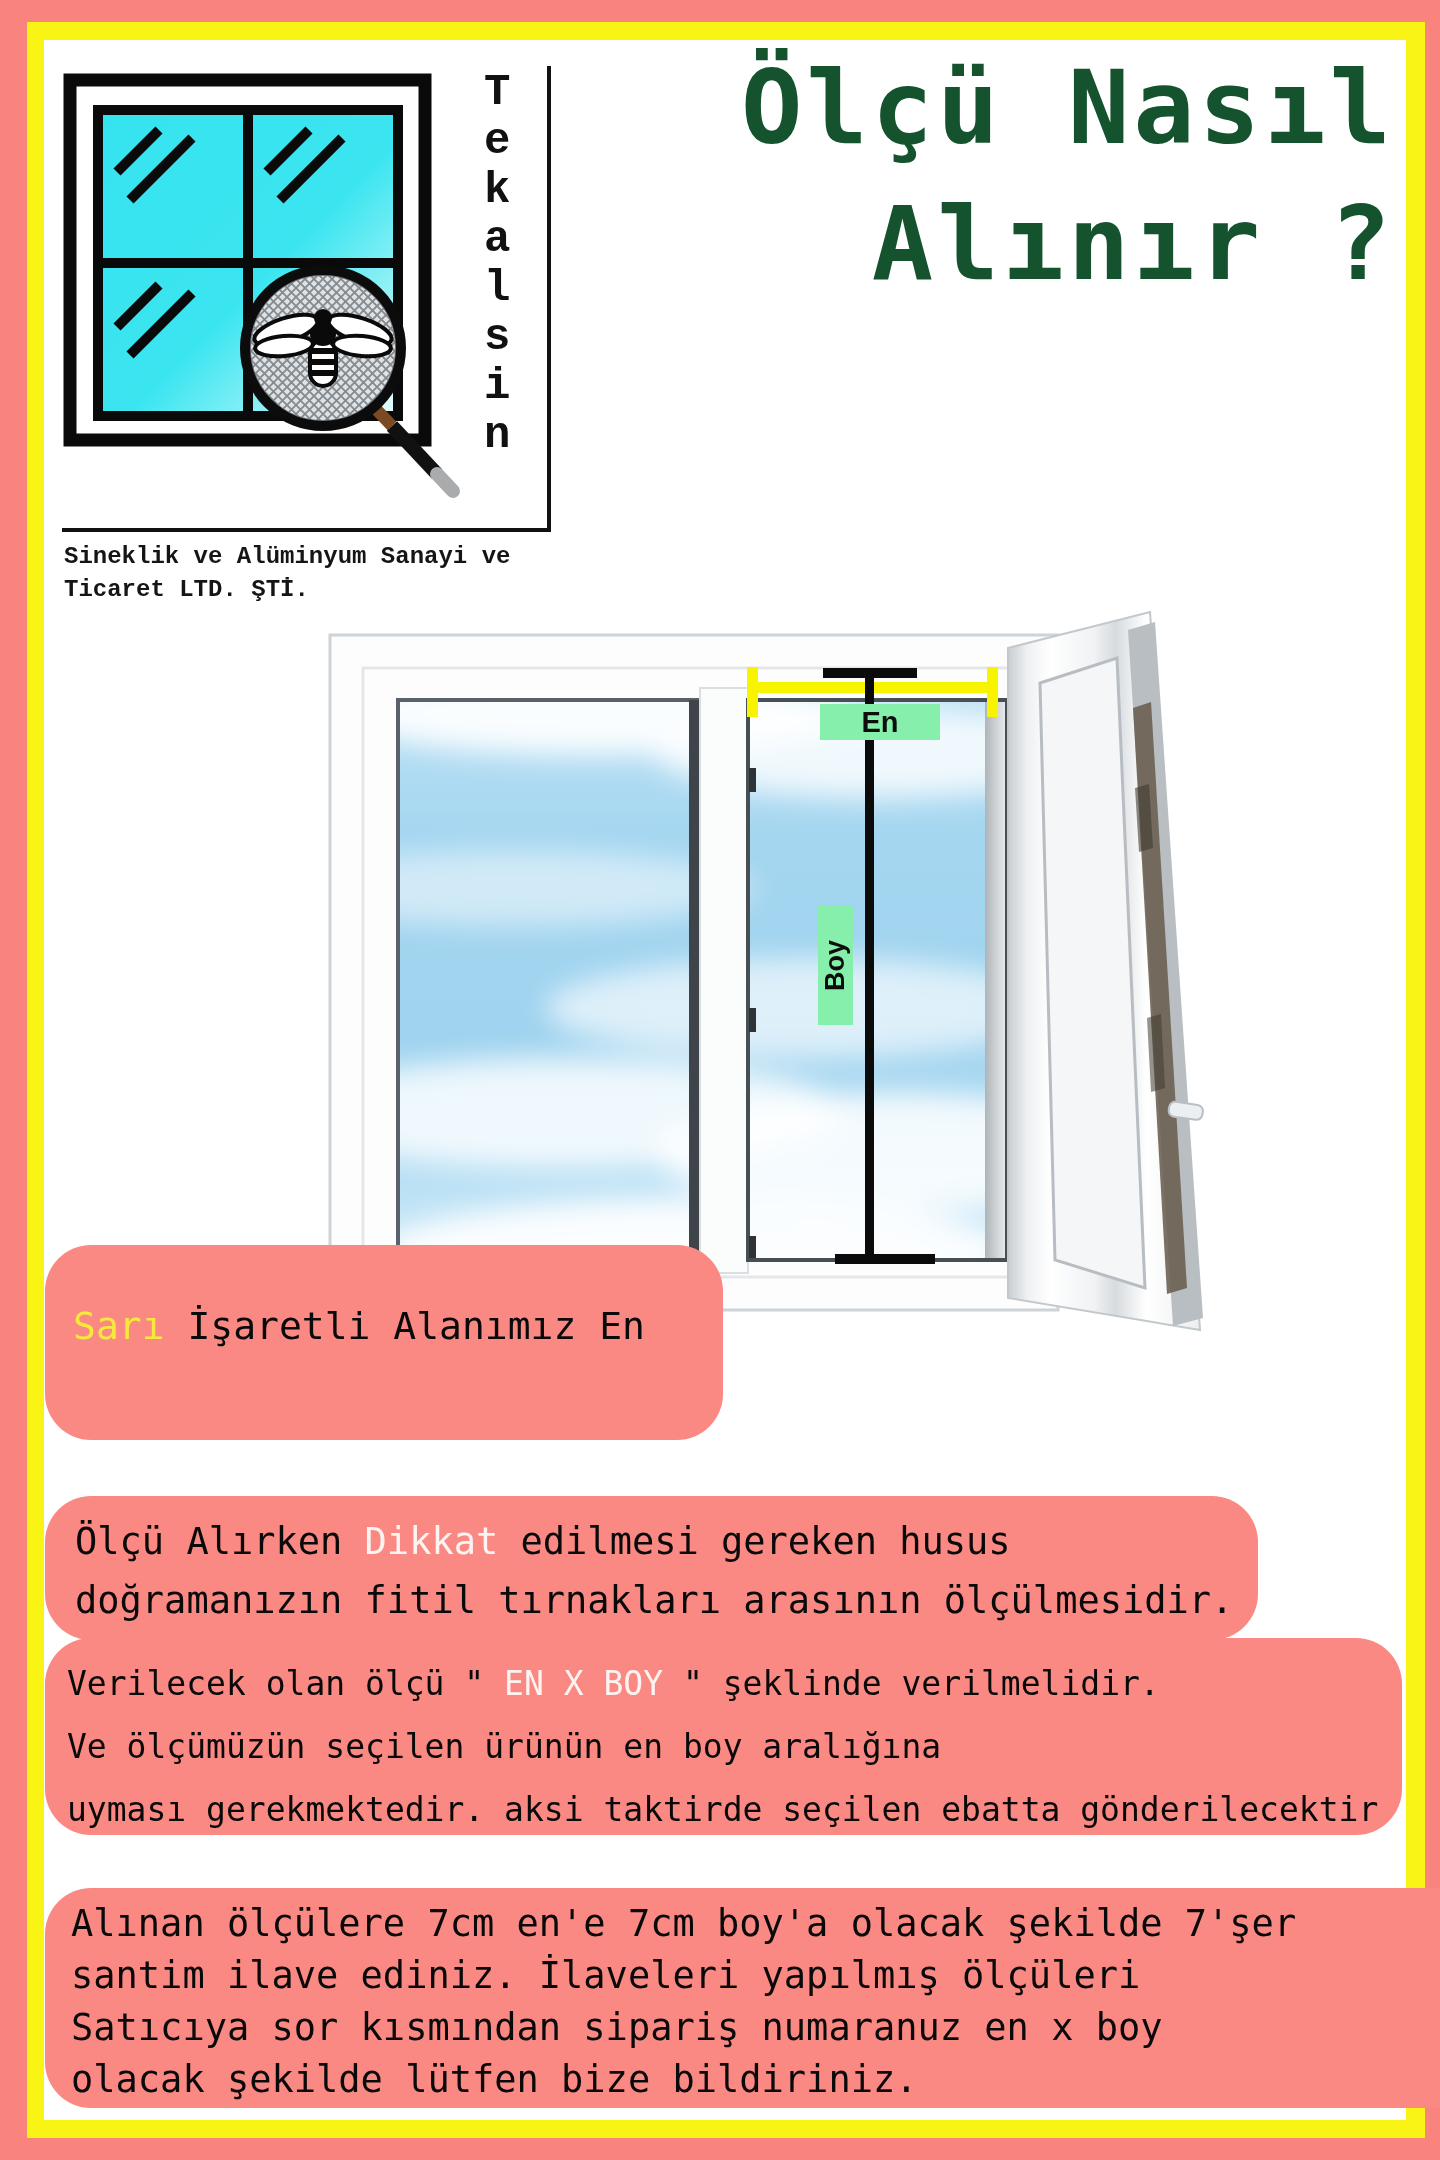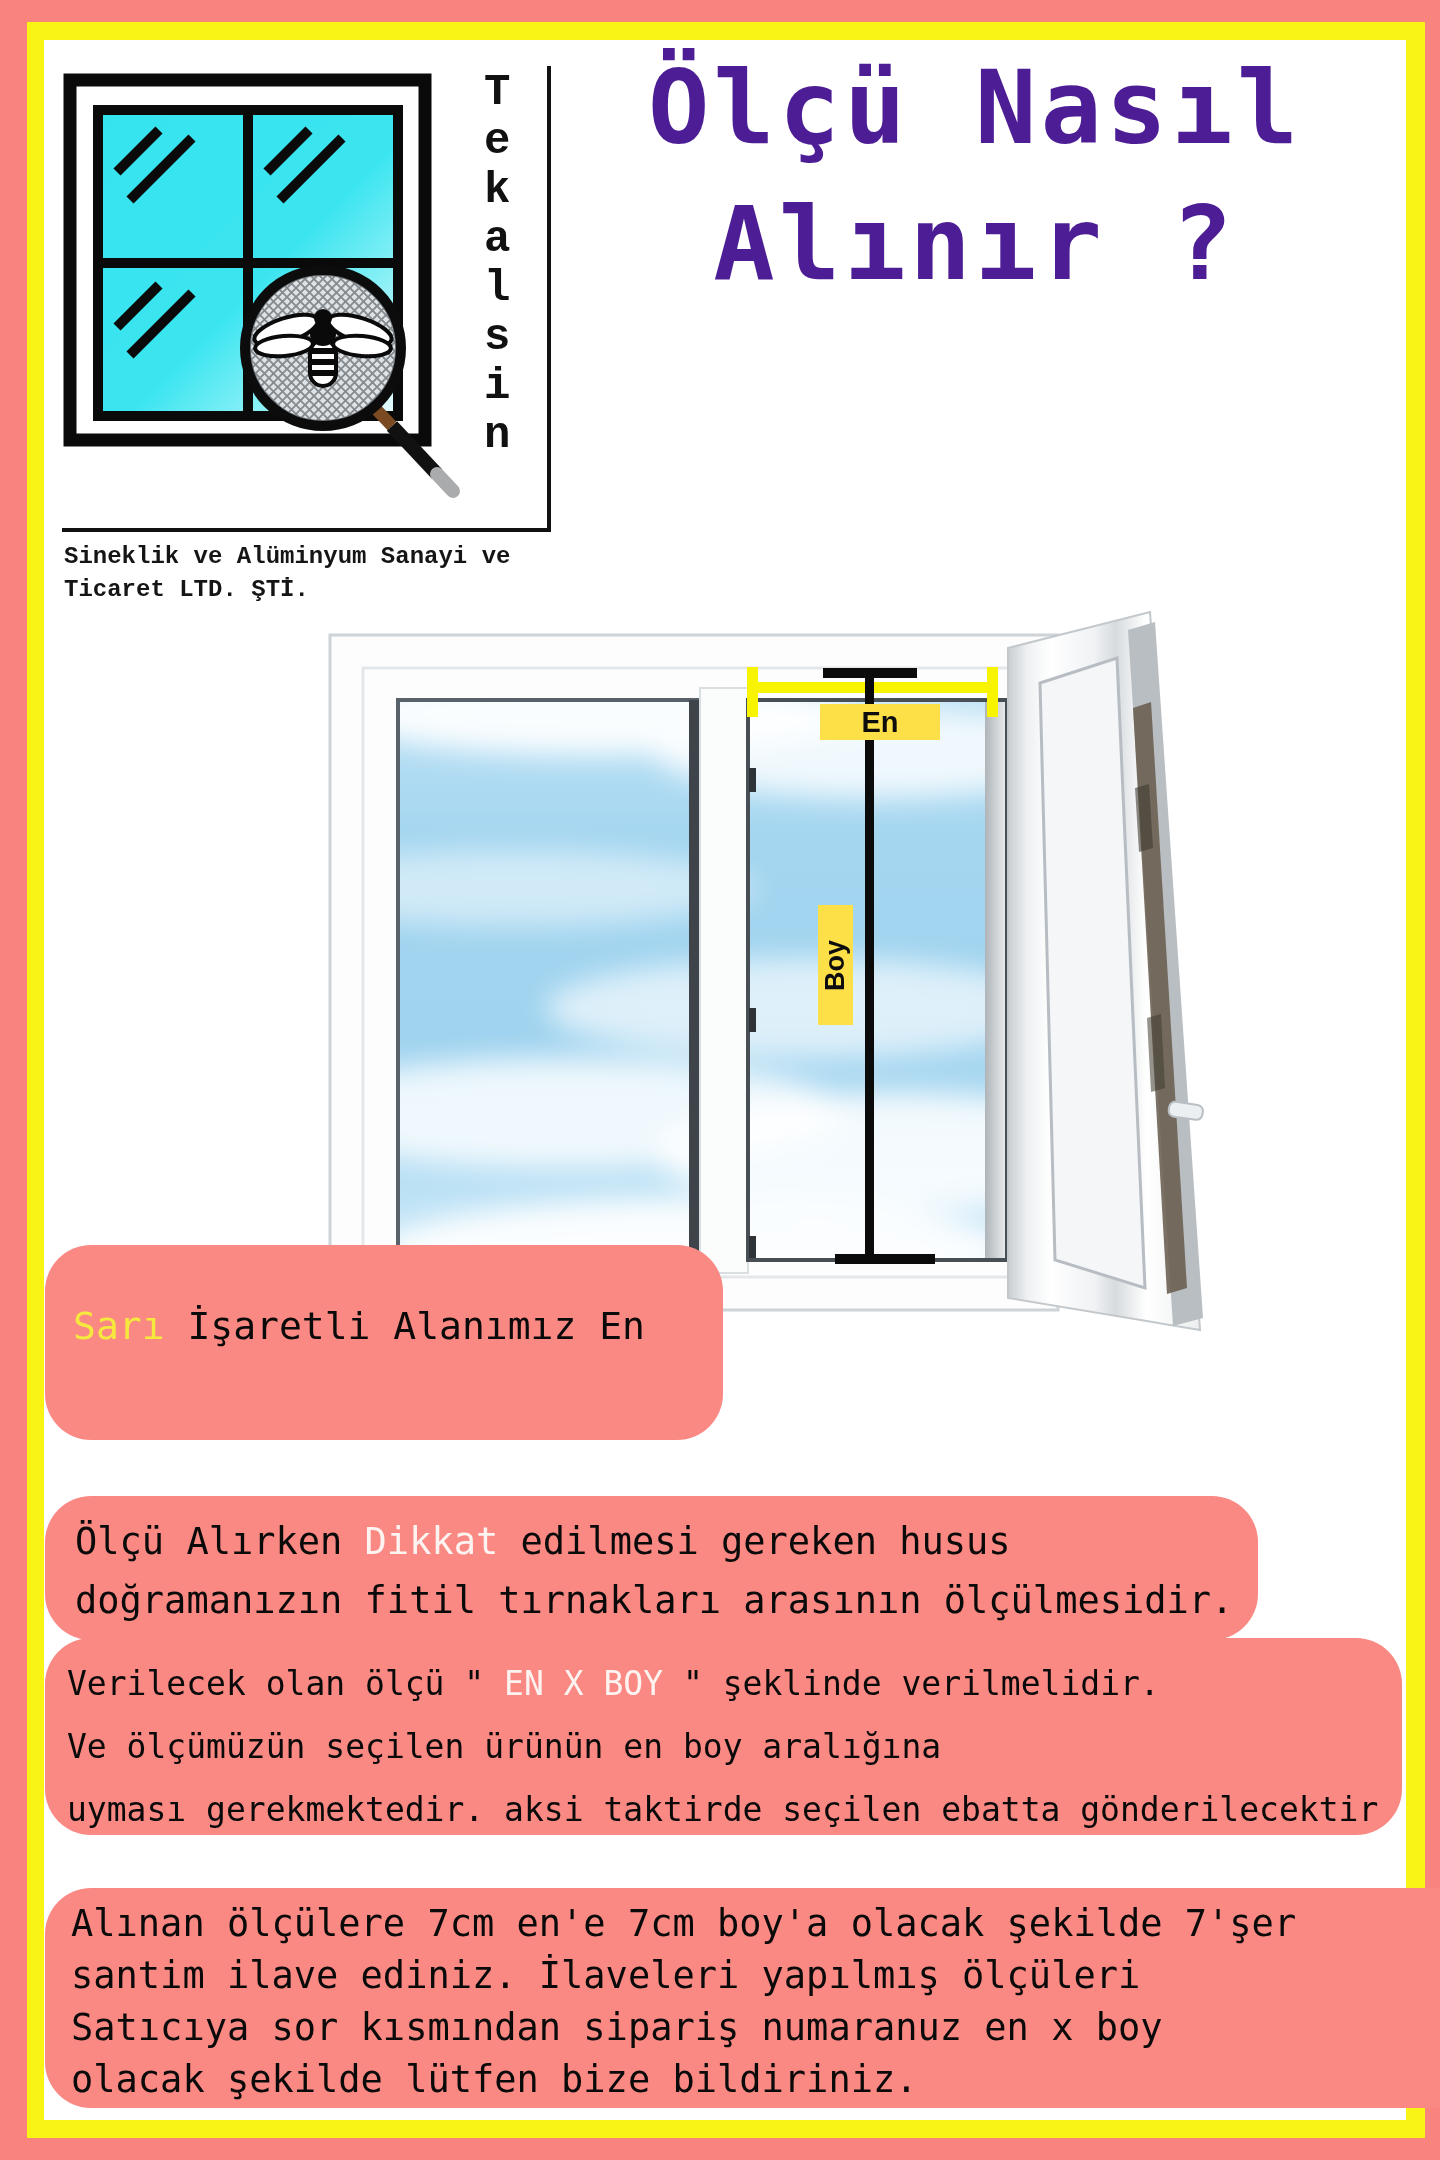--- a/index.html
+++ b/index.html
@@ -21,29 +21,29 @@
   .v-rule{position:absolute;left:547px;top:66px;width:4px;height:462px;background:#111;}
   .h-rule{position:absolute;left:62px;top:528px;width:489px;height:4px;background:#111;}
   .company{
     position:absolute;left:64px;top:540px;width:500px;
     font-family:Liberation Mono, monospace;font-weight:bold;font-size:24px;line-height:33px;color:#151515;
   }
 
   
   .title{
     position:absolute;left:555px;top:40px;width:840px;
-    text-align:center;font-weight:bold;font-size:102px;line-height:136px;
-    letter-spacing:4px;color:#4c1d95;white-space:nowrap;
+    text-align:right;font-weight:bold;font-size:102px;line-height:136px;
+    letter-spacing:4px;color:#14532d;white-space:nowrap;
   }
 
   
   .photo{position:absolute;left:265px;top:588px;width:945px;height:760px;z-index:1;}
   .photo svg{position:absolute;left:0;top:0;}
   .measure-label{
-    position:absolute;background:#fde047;color:#0d0d0d;
+    position:absolute;background:#86efac;color:#0d0d0d;
     font-family:"Liberation Sans", sans-serif;font-weight:bold;
     display:flex;align-items:center;justify-content:center;
   }
   .label-en{left:555px;top:116px;width:120px;height:36px;font-size:29px;}
   .label-boy{left:553px;top:317px;width:35px;height:120px;font-size:27px;}
   .label-boy span{transform:rotate(-90deg);white-space:nowrap;}
 
   
   .note{
     position:absolute;left:45px;background:#FA8983;border-radius:46px;

